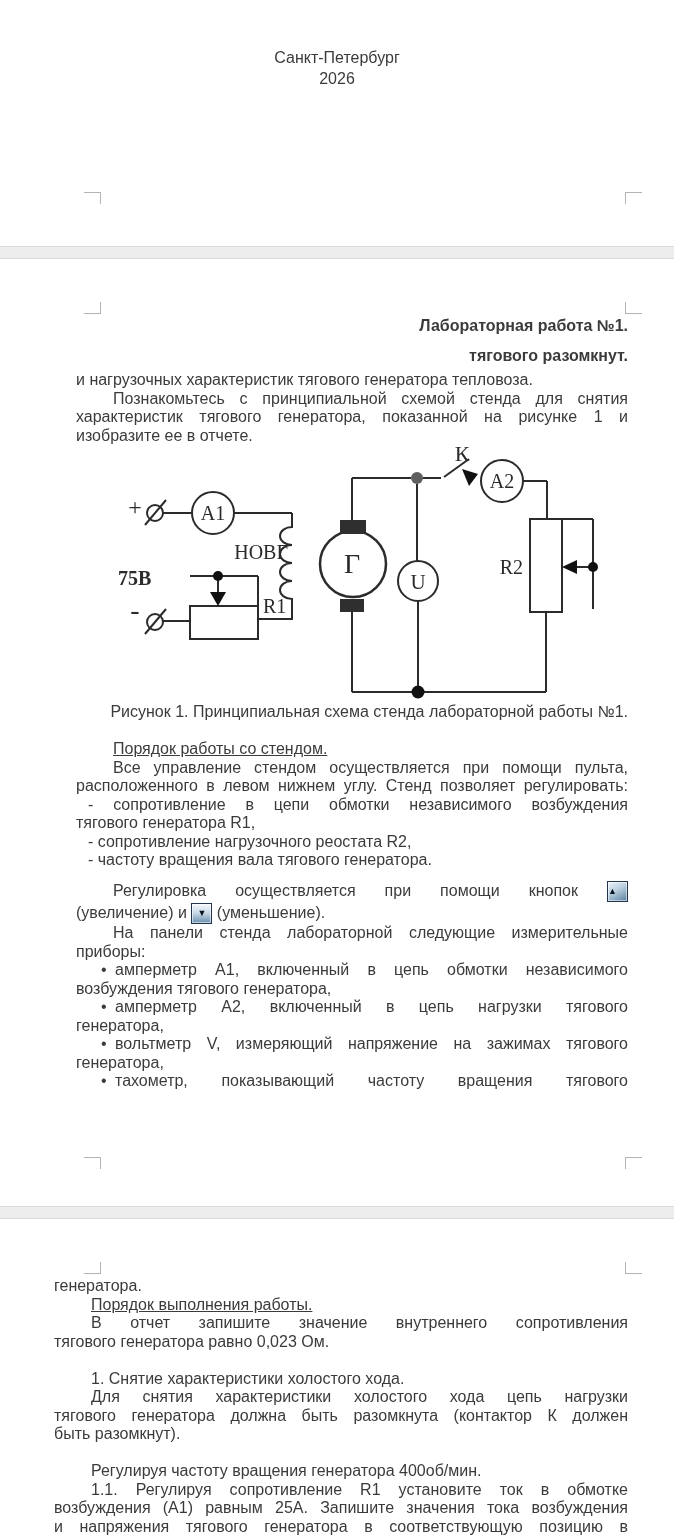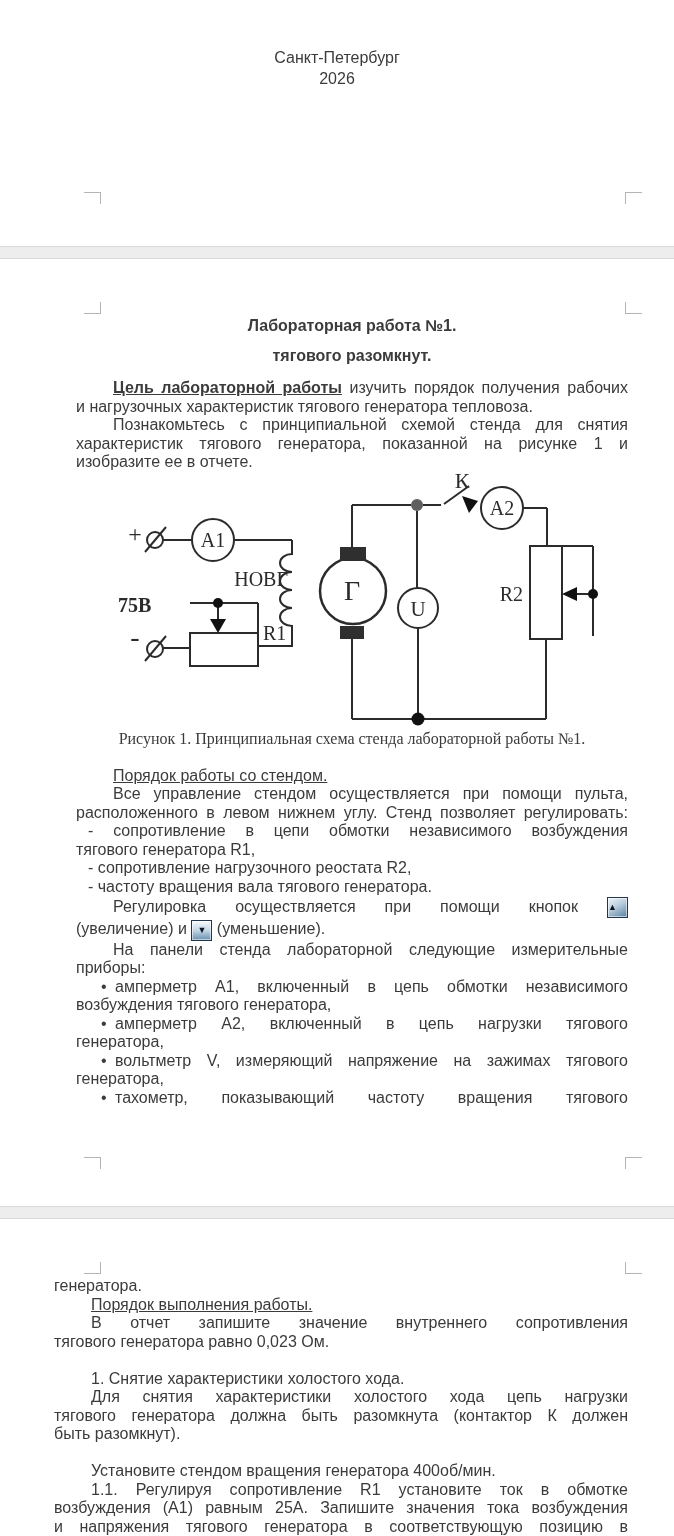--- a/index.html
+++ b/index.html
@@ -23,32 +23,32 @@
   .cm-tr { border-left:1px solid #b4b4b4; border-bottom:1px solid #b4b4b4; }
   .cm-bl { border-right:1px solid #b4b4b4; border-top:1px solid #b4b4b4; }
   .cm-br { border-left:1px solid #b4b4b4; border-top:1px solid #b4b4b4; }
   .ml { left:84px; } .mr { left:625px; }
 
   .content { padding:52px 46px 0 76px; }
   .p3content { padding:58px 46px 0 54px; }
 
   .p1text { padding-top:47px; text-align:center; font-size:16px; line-height:21px; }
 
-  .tl { text-align:center; font-weight:700; font-size:16px; line-height:30px; }
+  .tl { text-align:right; font-weight:700; font-size:16px; line-height:30px; }
   .ln { font-size:16px; line-height:18.5px; }
   .jl { text-align:justify; text-align-last:justify; }
   .ind { padding-left:37px; }
   .dash { padding-left:12px; }
   .bull { padding-left:25px; }
   .blank { height:18.5px; }
   .bu { font-weight:700; text-decoration:underline; }
   .u { text-decoration:underline; }
-  .cap { text-align:center; font-size:16px; line-height:18.5px;font-family:Liberation Serif, serif; }
+  .cap { text-align:right; font-size:16px; line-height:18.5px; }
   .m8 { margin-top:8px; }
-  .m10 { }
+  .m10 { margin-top:10px; }
 
   .bullet-dot { display:inline-block; width:14px; }
 
   .lnbtn { font-size:16px; line-height:22px; }
   .wbtn {
     display:inline-block; width:21px; height:21px; vertical-align:middle;
     border:1px solid #24364e;
     background:linear-gradient(150deg,#eef5fa 0%,#bcd1e0 42%,#587f9f 100%);
     box-shadow:inset 0 0 0 1px rgba(255,255,255,.55);
     text-align:center; line-height:19px; font-size:9px; color:#0a1420;
@@ -78,21 +78,20 @@
   <div class="page page2">
     <div class="cm cm-tl ml" style="top:43px"></div>
     <div class="cm cm-tr mr" style="top:43px"></div>
     <div class="cm cm-bl ml" style="top:898px"></div>
     <div class="cm cm-br mr" style="top:898px"></div>
 
     <div class="content">
       <div class="tl">Лабораторная работа №1.</div>
       <div class="tl">тягового разомкнут.</div>
 
-      <div class="ln jl ind m8"><span class="bu">Цель лабораторной работы</span> <span>изучить порядок получения рабочих</span></div>
       <div class="ln">и нагрузочных характеристик тягового генератора тепловоза.</div>
 
       <div class="ln jl ind">Познакомьтесь с принципиальной схемой стенда для снятия</div>
       <div class="ln jl">характеристик тягового генератора, показанной на рисунке 1 и</div>
       <div class="ln">изобразите ее в отчете.</div>
 
       <div class="figure">
         <svg width="560" height="258" viewBox="55 -2 560 258">
           <g stroke="#2b2b2b" stroke-width="2" fill="none">
 
@@ -203,20 +202,20 @@
       <div class="ln">генератора.</div>
       <div class="ln ind u">Порядок выполнения работы.</div>
       <div class="ln jl ind">В отчет запишите значение внутреннего сопротивления</div>
       <div class="ln">тягового генератора равно 0,023 Ом.</div>
       <div class="blank"></div>
       <div class="ln ind">1. Снятие характеристики холостого хода.</div>
       <div class="ln jl ind">Для снятия характеристики холостого хода цепь нагрузки</div>
       <div class="ln jl">тягового генератора должна быть разомкнута (контактор К должен</div>
       <div class="ln">быть разомкнут).</div>
       <div class="blank"></div>
-      <div class="ln ind">Установите стендом вращения генератора 400об/мин.</div>
+      <div class="ln ind">Регулируя частоту вращения генератора 400об/мин.</div>
       <div class="ln jl ind">1.1. Регулируя сопротивление R1 установите ток в обмотке</div>
       <div class="ln jl">возбуждения (А1) равным 25А. Запишите значения тока возбуждения</div>
       <div class="ln jl">и напряжения тягового генератора в соответствующую позицию в</div>
     </div>
   </div>
 
 </div>
 
 </body></html>

